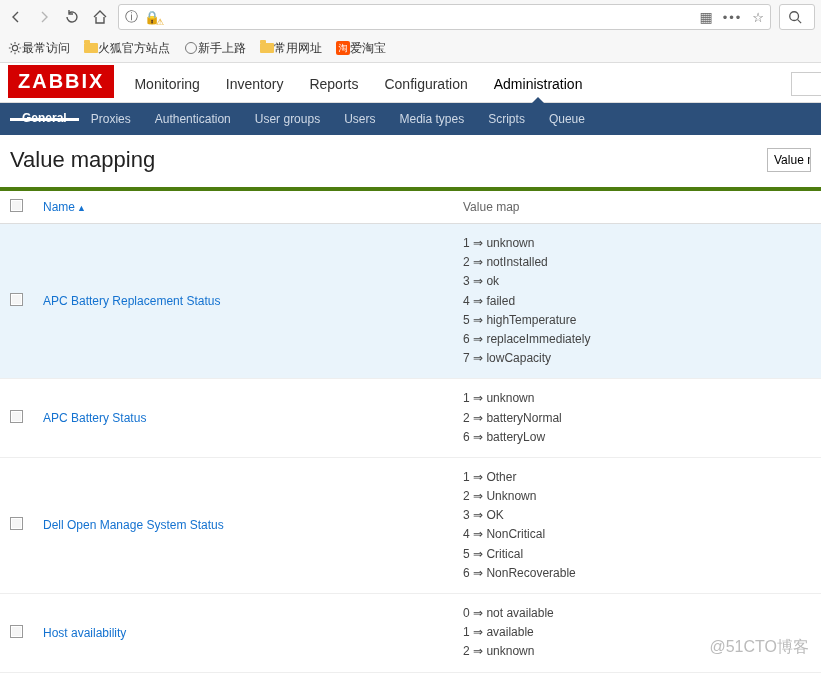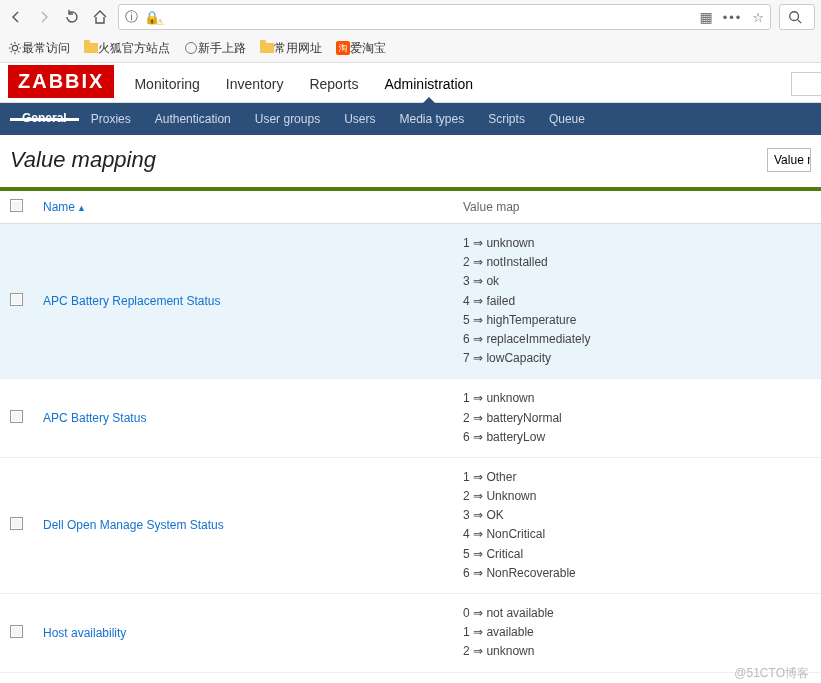--- a/index.html
+++ b/index.html
@@ -35,36 +35,36 @@
   .main-tab.active::after { content:""; position:absolute; bottom:-1px; left:50%; transform:translateX(-50%); border-left:6px solid transparent; border-right:6px solid transparent; border-bottom:6px solid #2c4f7a; }
   .top-right-box { margin-left:auto; margin-right:0; border:1px solid #ccc; border-right:none; height:24px; width:30px; margin-bottom:6px;}
 
   
   .subnav { background:#2c4f7a; display:flex; padding:16px 10px; height:28px; align-items:center; }
   .subnav-item { color:#cfd9e6; font-size:12px; padding:0 12px; height:100%; display:flex; align-items:center; cursor:pointer; }
   .subnav-item.active { color:#fff; border-bottom:3px solid #fff; box-sizing:border-box; font-weight:bold;}
 
   
   .page-header { display:flex; align-items:center; padding:12px 10px 14px 10px; }
-  .page-title { font-size:22px; color:#222;font-style:italic; }
+  .page-title { font-size:22px; color:#222; }
   .header-btn { margin-left:auto; border:1px solid #bbb; background:#fff; font-size:12px; padding:4px 6px; white-space:nowrap; overflow:hidden; width:44px; text-align:left; cursor:pointer;}
 
   
   .list-table { width:100%; border-collapse:collapse; }
   .list-table thead th { text-align:left; font-weight:normal; color:#666; font-size:12px; padding:8px 10px; border-top:4px solid #4d7c0f; border-bottom:1px solid #ddd; }
   .list-table thead th.name-col { color:#1472d0; cursor:pointer; }
   .sort-arrow { color:#1472d0; font-size:9px; margin-left:2px;}
   .list-table tbody td { padding:10px 10px; vertical-align:middle; font-size:12px; border-bottom:1px solid #eee;margin-top:8px;}
   .chk-cell { width:30px; text-align:center; }
   .chk { width:13px; height:13px; border:1px solid #999; display:inline-block; background:#f5f5f5; box-shadow: inset 0 0 0 1px #fff; cursor:pointer;}
   .name-link { color:#1472d0; cursor:pointer; }
   .row-hover { background:#eaf4fb; }
   .vmap-line { line-height:1.6; color:#444; }
   .name-cell { width:420px; }
-  .watermark { position:fixed; right:12px; bottom:1px; color:#bbb; font-size:12px; pointer-events:none;}
+  .watermark { position:fixed; right:12px; bottom:25px; color:#bbb; font-size:16px; pointer-events:none;}
 </style>
 </head>
 <body>
 
 <div class="browser-chrome">
   <div class="nav-row">
     <div class="nav-icon">
       <svg width="16" height="16" viewBox="0 0 16 16">
           <path d="M10 3 L5 8 L10 13"></path>
         </svg>
@@ -137,20 +137,21 @@
       </div>
     </div>
 </div>
 
 <div class="zbx-top">
   <div class="zbx-logo">ZABBIX</div>
   <div class="main-tabs" id="main-tabs">
       <div class="main-tab">Monitoring</div>
       <div class="main-tab">Inventory</div>
       <div class="main-tab">Reports</div>
+      <div class="main-tab">Configuration</div>
       <div class="main-tab active">Administration</div>
     </div>
   <div class="top-right-box"></div>
 </div>
 
 <div class="subnav" id="subnav">
     <div class="subnav-item active">General</div>
     <div class="subnav-item">Proxies</div>
     <div class="subnav-item">Authentication</div>
     <div class="subnav-item">User groups</div>

